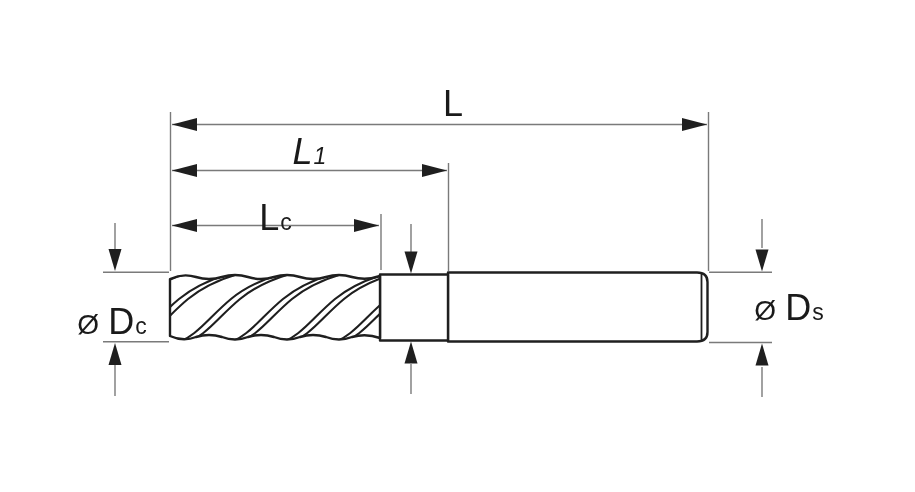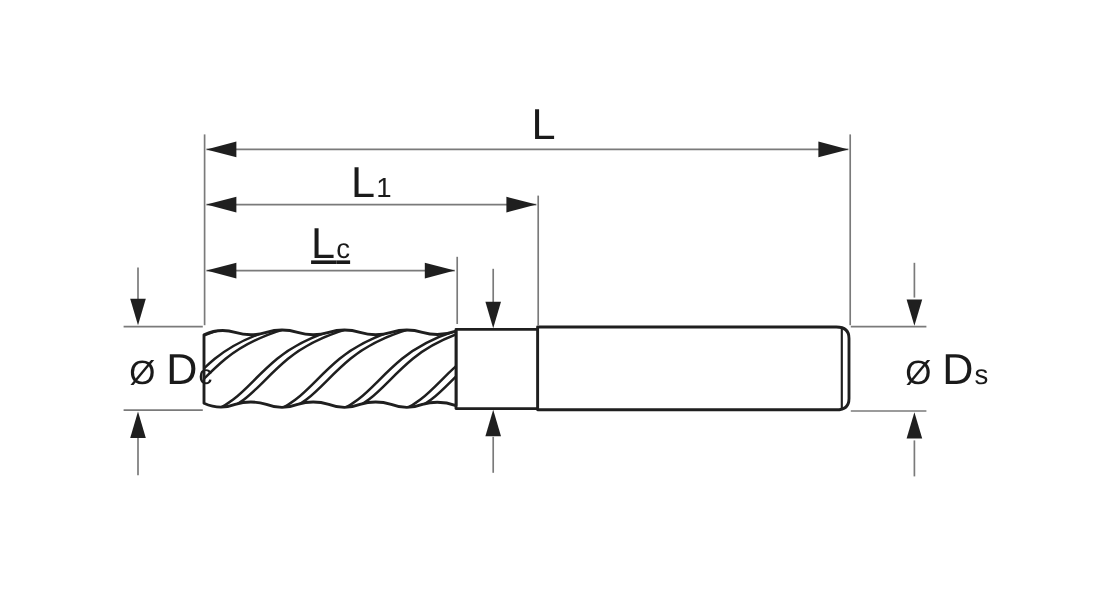--- a/index.html
+++ b/index.html
@@ -114,29 +114,29 @@
         <path class="hx" transform="translate(160,0)" d="M0,72 C24,64 34,46 57,27 C74,13 95,5 114,0"></path>
         <path class="hx" transform="translate(169,0)" d="M0,72 C24,64 34,46 57,27 C74,13 95,5 114,0"></path>
       </g>
     </g>
   </svg>
 
   <div class="dim-label" style="left:185px;top:86px;width:537px;">
     <span>L</span><span class="sub"></span>
   </div>
 
-  <div class="dim-label" style="left:171px;top:134px;width:277px;">
+  <div class="dim-label" style="left:171px;top:134px;width:277px;font-style:italic;">
     <span>L</span><span class="sub">1</span>
   </div>
 
-  <div class="dim-label" style="left:171px;top:185px;width:209px;text-decoration:underline;">
+  <div class="dim-label" style="left:171px;top:200px;width:209px;">
     <span>L</span><span class="sub">c</span>
   </div>
 
-  <div class="dim-label" style="left:47px;top:290px;width:130px;text-align:right;">
+  <div class="dim-label" style="left:47px;top:304px;width:130px;">
     <span class="pfx">Ø</span><span>D</span><span class="sub">c</span>
   </div>
 
 
   <div class="dim-label" style="left:724px;top:290px;width:130px;">
     <span class="pfx">Ø</span><span>D</span><span class="sub">s</span>
   </div>
 
 </div>
 

